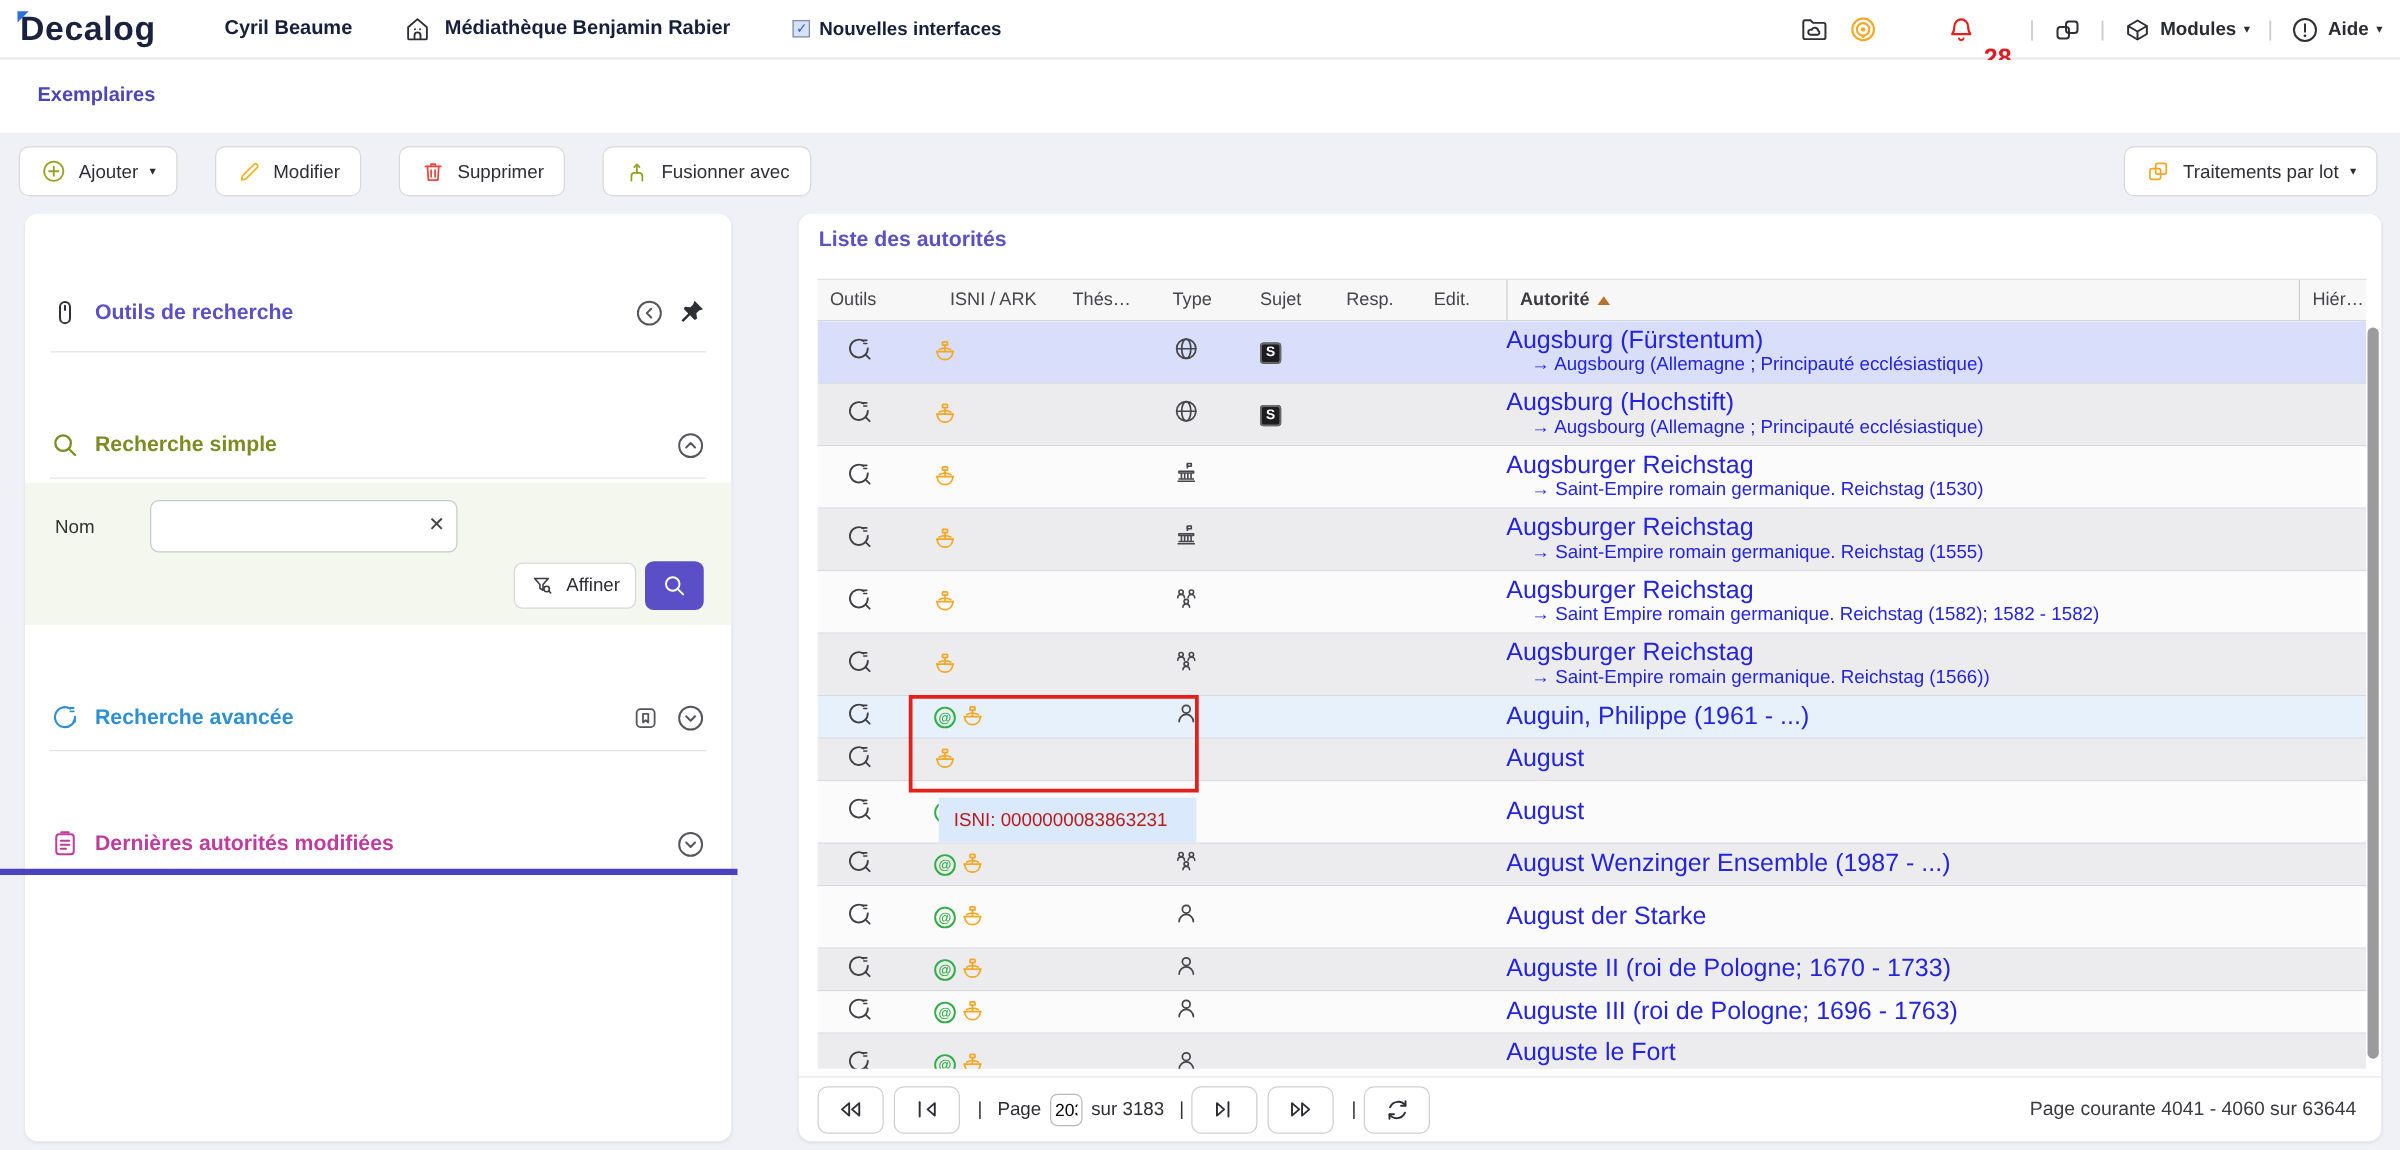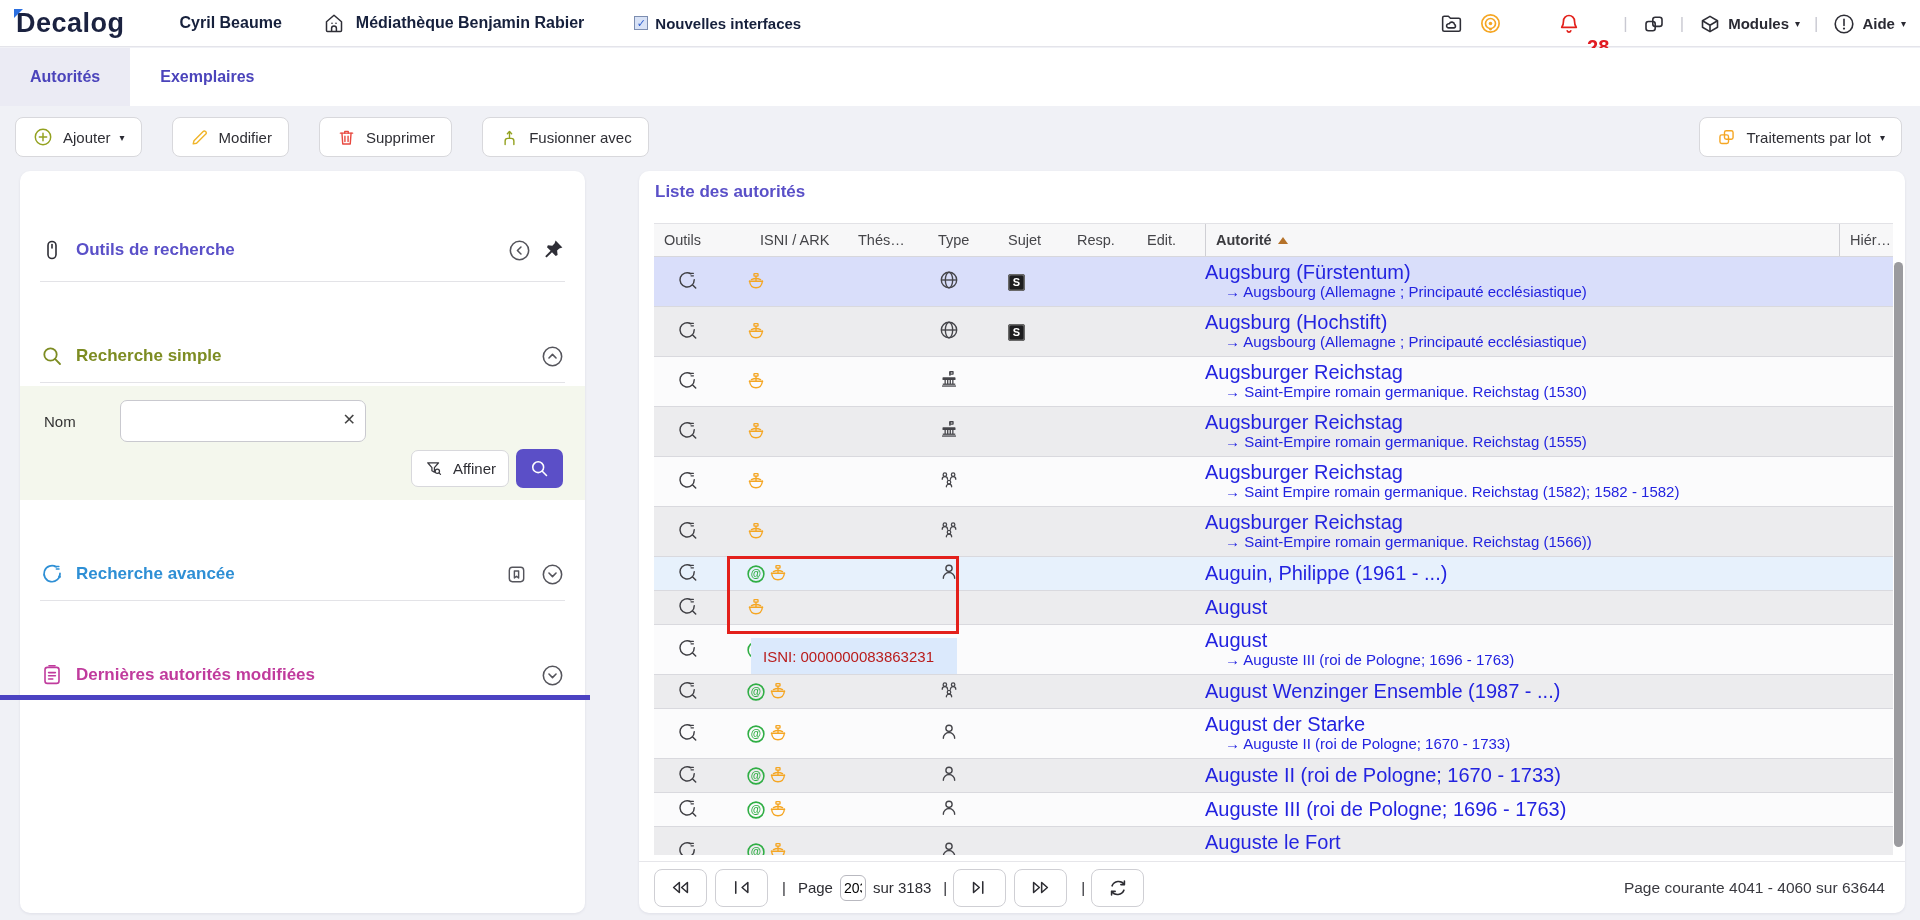--- a/index.html
+++ b/index.html
@@ -316,21 +316,20 @@
         <svg class="ic" width="24" height="24" style="color:#2e2e36">
             <use href="#s-help"></use>
           </svg>
         <span>Aide</span>
         <span class="caret">▾</span>
       </div>
     </div>
   </div>
 
   <div class="tabsrow">
-    <div class="tab active">Autorités</div>
     <div class="tab">Exemplaires</div>
   </div>
 
   <div class="toolbar">
     <button class="btn">
       <svg class="ic" width="22" height="22" style="color:#93a11f">
           <use href="#s-plus-circle"></use>
         </svg>
       <span>Ajouter</span>
         <span class="caret">▾</span>
@@ -687,21 +686,20 @@
     <div class="c c-type">
       <svg class="row-ic type-ic">
               <use class="type-use" href="#s-person"></use>
             </svg>
     </div>
     <div class="c c-sujet"></div>
     <div class="c c-resp"></div>
     <div class="c c-edit"></div>
     <div class="c c-aut">
       <a class="t1">August</a>
-      <div class="t2"><span class="arr">→</span> <a>Auguste III (roi de Pologne; 1696 - 1763)</a></div>
     </div>
     <div class="c c-hier"></div>
   </div>
         <div class="trow bg-alt one">
     <div class="c c-outils">
       <svg class="row-ic tools-ic">
               <use href="#s-research"></use>
             </svg>
     </div>
     <div class="c c-isni">
@@ -745,21 +743,20 @@
     <div class="c c-type">
       <svg class="row-ic type-ic">
               <use class="type-use" href="#s-person"></use>
             </svg>
     </div>
     <div class="c c-sujet"></div>
     <div class="c c-resp"></div>
     <div class="c c-edit"></div>
     <div class="c c-aut">
       <a class="t1">August der Starke</a>
-      <div class="t2"><span class="arr">→</span> <a>Auguste II (roi de Pologne; 1670 - 1733)</a></div>
     </div>
     <div class="c c-hier"></div>
   </div>
         <div class="trow bg-alt one">
     <div class="c c-outils">
       <svg class="row-ic tools-ic">
               <use href="#s-research"></use>
             </svg>
     </div>
     <div class="c c-isni">

